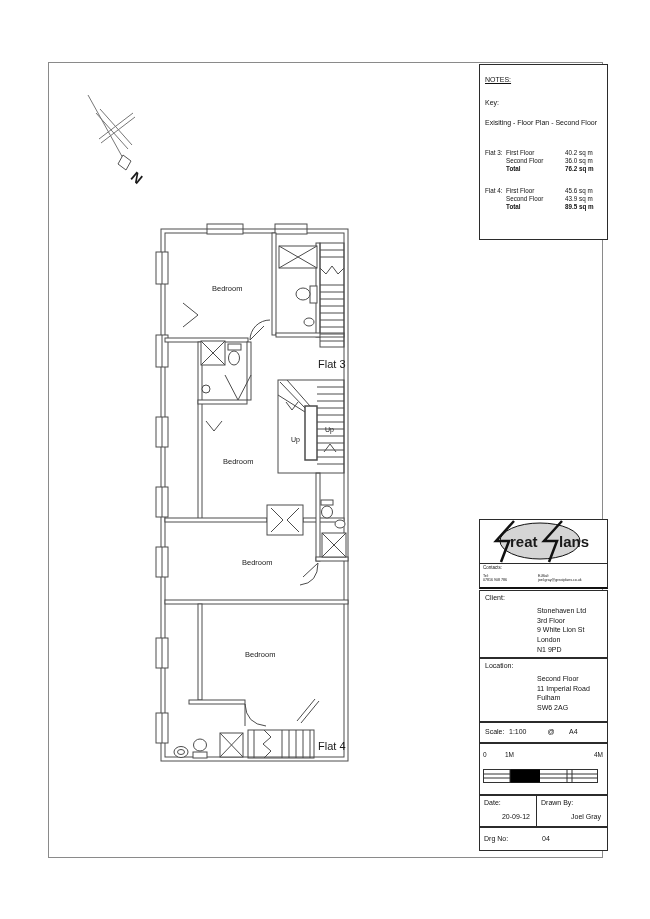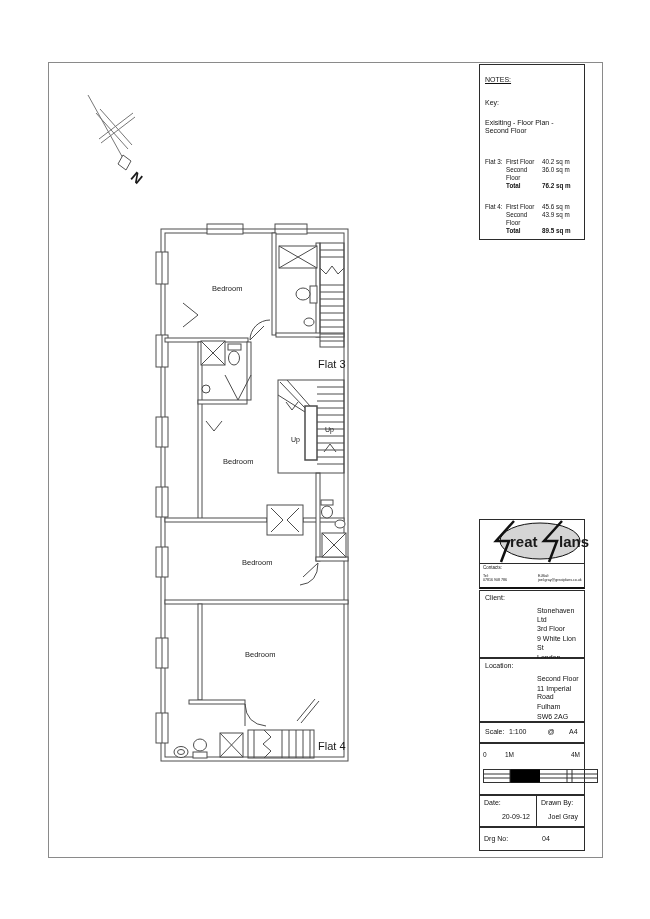--- a/index.html
+++ b/index.html
@@ -3,21 +3,21 @@
 <meta charset="utf-8">
 <style>
   html,body{margin:0;padding:0;background:#fff;}
   .page{position:relative;width:650px;height:919px;background:#ffffff;overflow:hidden;
         font-family:"Liberation Sans",sans-serif;color:#111;}
   .border-frame{position:absolute;left:48px;top:62px;width:553px;height:794px;
         border:1px solid #8a8a8a;}
   svg text{font-family:"Liberation Sans",sans-serif;fill:#1a1a1a;}
 
   
-  .tb{position:absolute;left:479px;width:106px;border:1px solid #2b2b2b;
+  .tb{position:absolute;left:479px;width:129px;border:1px solid #2b2b2b;
       box-sizing:border-box;background:#fff;font-size:7px;line-height:1.25;}
   .notes-box{top:64px;height:176px;padding:3px 5px;}
   .notes-title{text-decoration:underline;margin-top:8px;}
   .key-label{margin-top:14px;}
   .subtitle{margin-top:11px;}
   .flat-block{margin-top:0;font-size:6.3px;}
   .fb1{margin-top:22px;} .fb2{margin-top:14px;}
   .frow{display:flex;}
   .fname{width:21px;flex:none;}
   .flbl{flex:1;}

